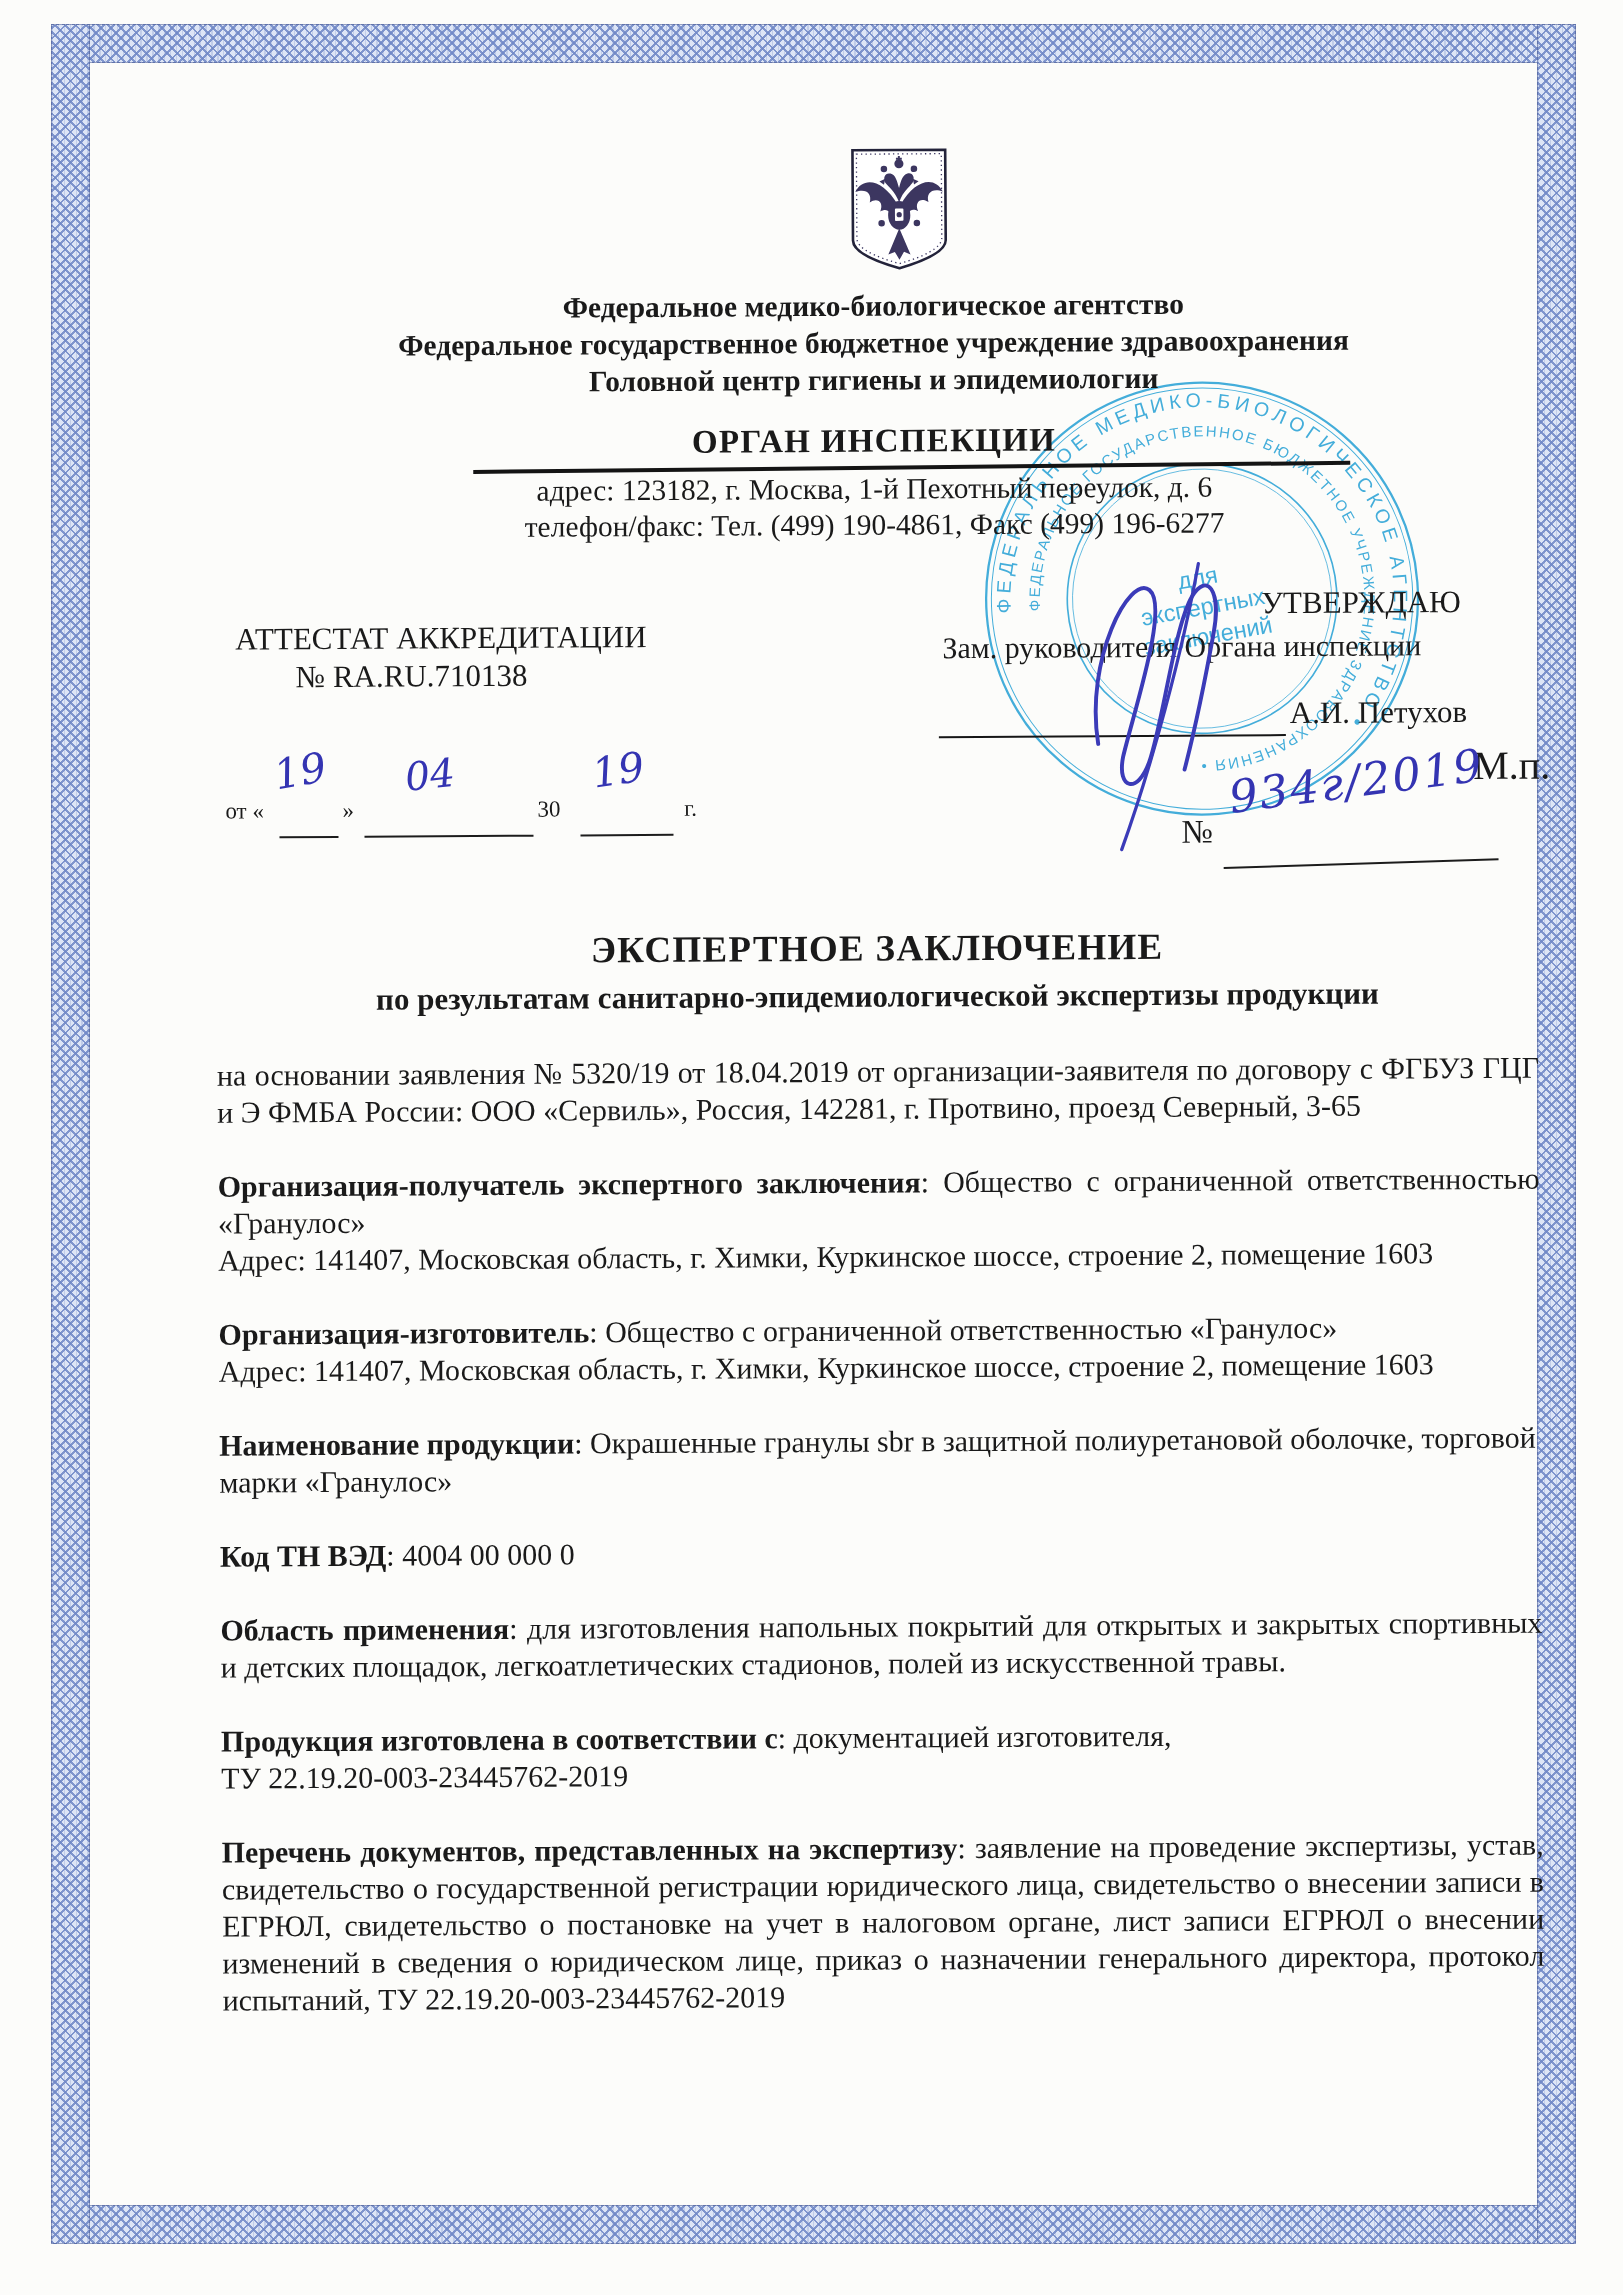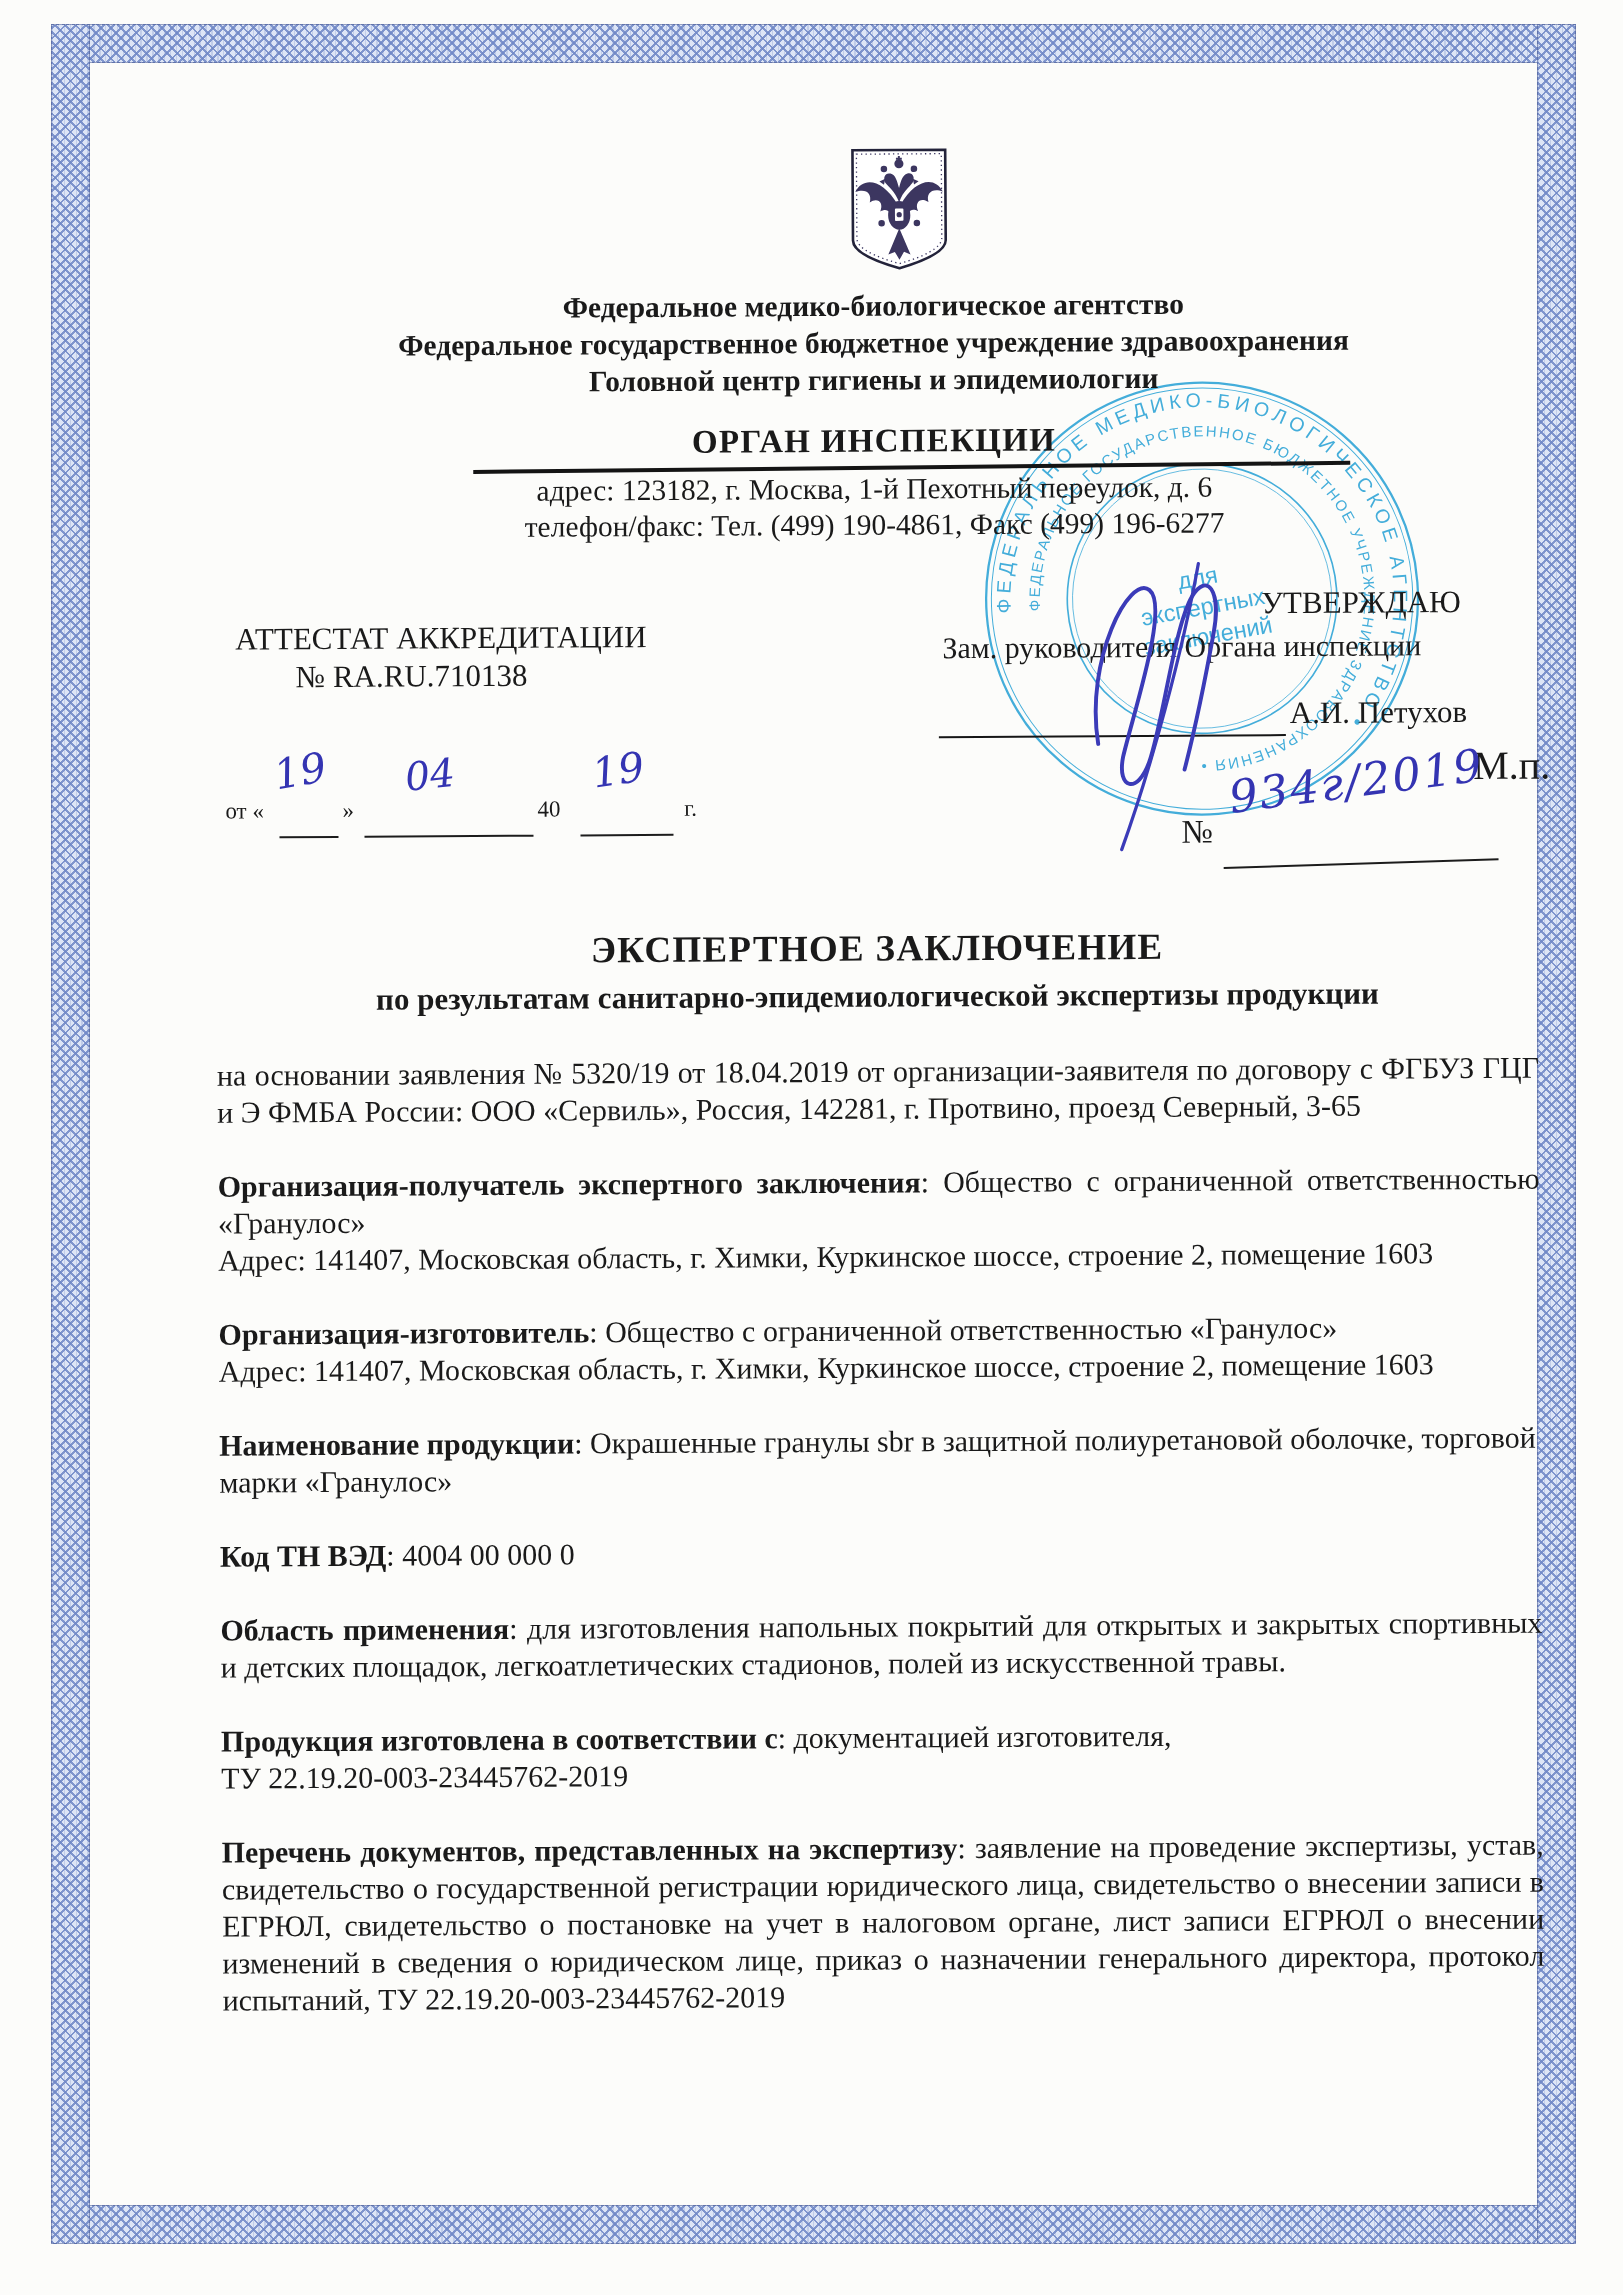--- a/index.html
+++ b/index.html
@@ -161,21 +161,21 @@
         <path stroke-width="5" d="M235,15 C210,150 160,330 115,452"></path>
       </g>
     </svg>
 
     <span class="d-text" style="left:226px;top:795px">от «</span>
     <span class="fill-line d-day-line"></span>
     <span class="hw hw-day">19</span>
     <span class="d-text" style="left:343px;top:795px">»</span>
     <span class="fill-line d-month-line"></span>
     <span class="hw hw-month">04</span>
-    <span class="d-text" style="left:538px;top:795px">40</span>
+    <span class="d-text" style="left:538px;top:795px">30</span>
     <span class="fill-line d-year-line"></span>
     <span class="hw hw-year">19</span>
     <span class="d-text" style="left:685px;top:795px">г.</span>
 
     <span class="n-label">№</span>
     <span class="n-line"></span>
     <span class="hw hw-number">934г/2019</span>
 
     <div class="doc-title">ЭКСПЕРТНОЕ ЗАКЛЮЧЕНИЕ</div>
     <div class="doc-sub">по результатам санитарно-эпидемиологической экспертизы продукции</div>

